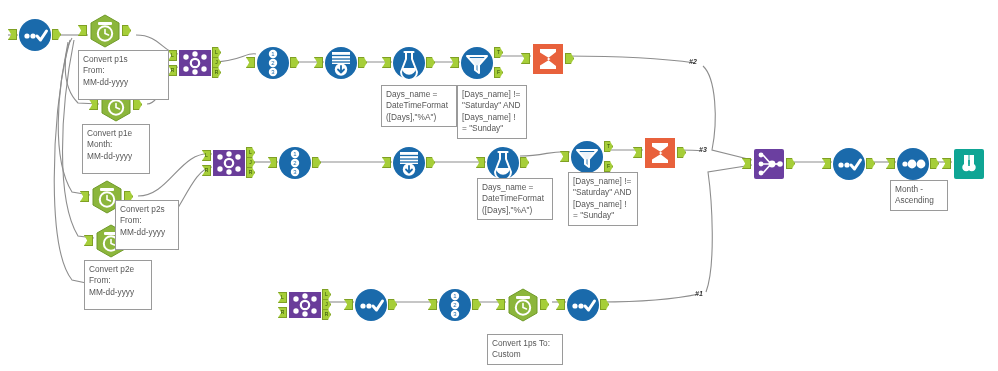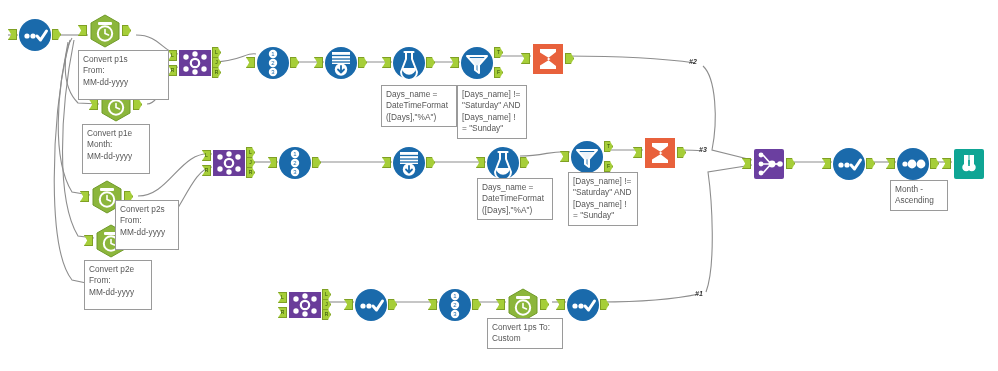--- a/index.html
+++ b/index.html
@@ -410,21 +410,21 @@
 "Saturday" AND
 [Days_name] !
 = "Sunday"</div>
       <div class="anno" style="left: 477px; top: 178px; width: 76px; min-height: 42px;">Days_name =
 DateTimeFormat
 ([Days],"%A")</div>
       <div class="anno" style="left: 568px; top: 172px; width: 70px; min-height: 53px;">[Days_name] !=
 "Saturday" AND
 [Days_name] !
 = "Sunday"</div>
-      <div class="anno" style="left: 487px; top: 318px; width: 76px; min-height: 30px;">Convert 1ps To:
+      <div class="anno" style="left: 487px; top: 334px; width: 76px; min-height: 30px;">Convert 1ps To:
 Custom</div>
       <div class="anno" style="left: 890px; top: 180px; width: 58px; min-height: 30px;">Month -
 Ascending</div>
     </div>
   <div id="labels">
       <div class="linklbl" style="left: 689px; top: 58px;">#2</div>
       <div class="linklbl" style="left: 699px; top: 146px;">#3</div>
       <div class="linklbl" style="left: 695px; top: 290px;">#1</div>
     </div>
 </div>

